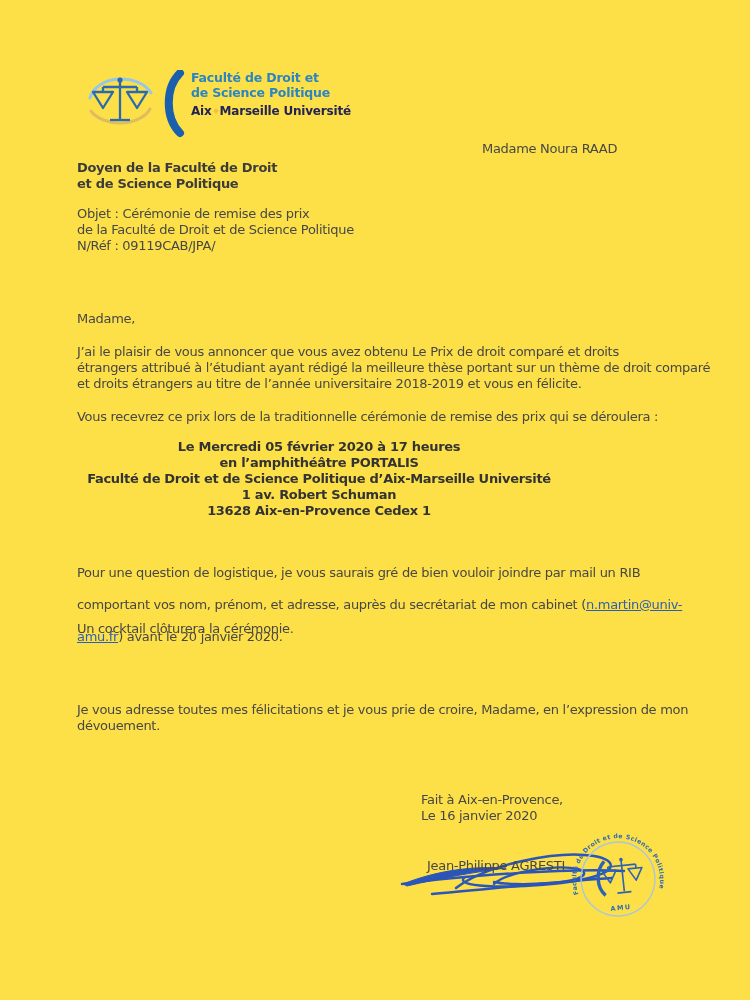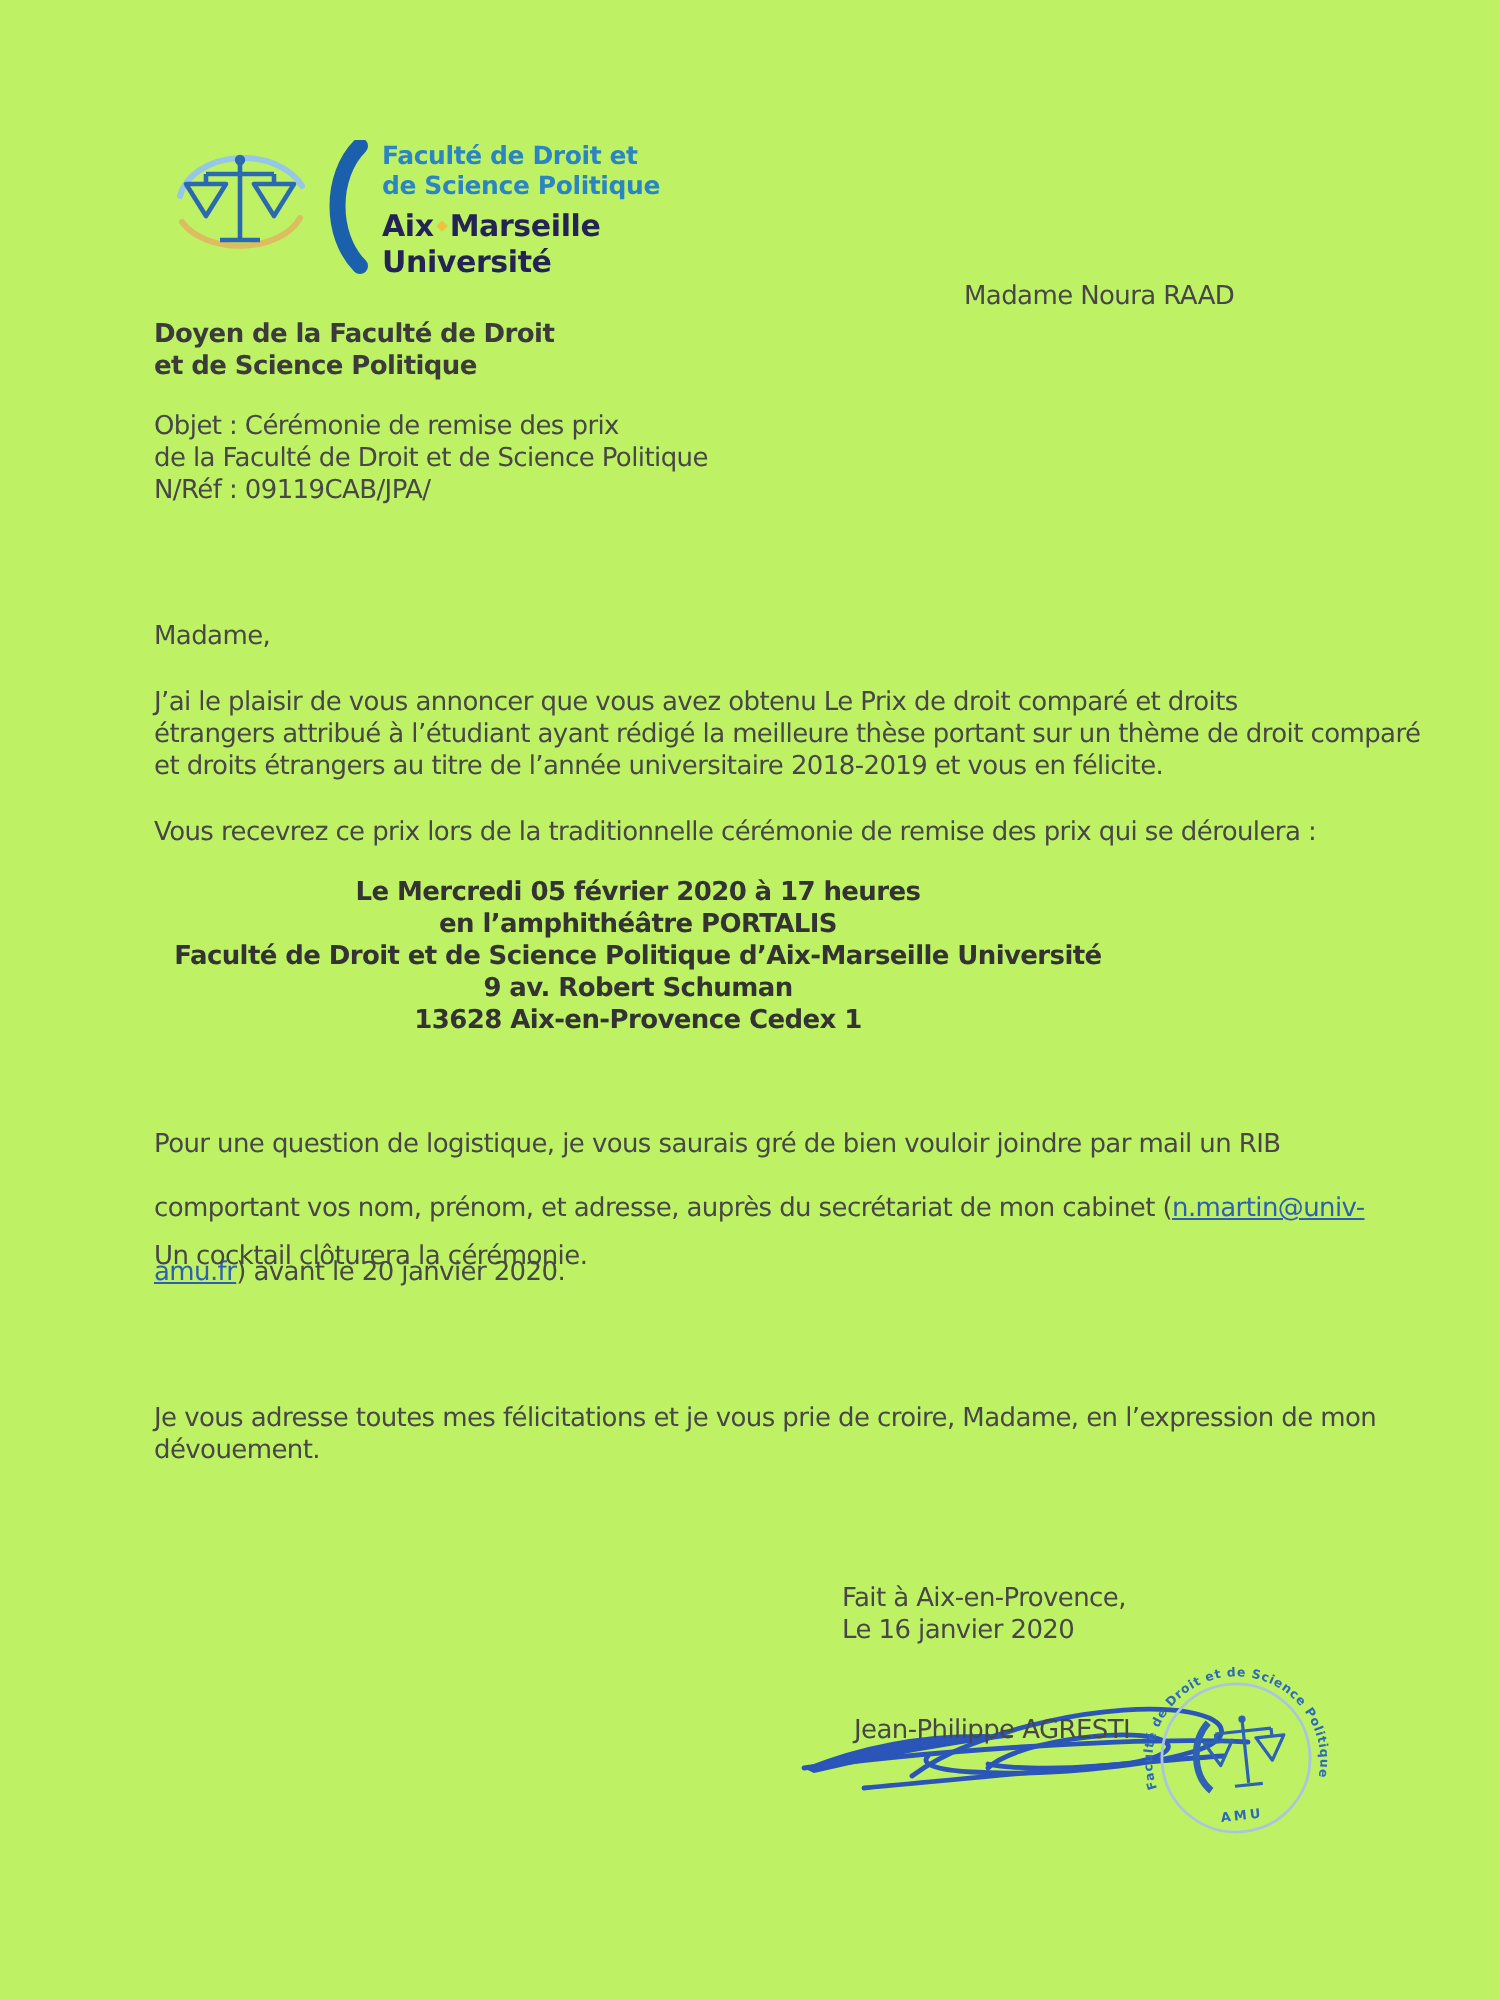--- a/index.html
+++ b/index.html
@@ -4,39 +4,39 @@
 <style>
   html,body{margin:0;padding:0;}
   body{
     background:#e9e9e7;
     font-family:"DejaVu Sans","Liberation Sans",sans-serif;
     color:#474747;
   }
   #page{
     position:relative;
     width:750px;height:1000px;
-    background:#bef264;
+    background:#fde047;
     overflow:hidden;
   }
   .abs{position:absolute;}
   .txt{
     font-size:13px;line-height:16px;letter-spacing:-0.3px;color:#474747;
     white-space:pre-line;
   }
   .bold{font-weight:bold;color:#3b3b3b;}
   .center{text-align:center;}
   .link{color:#2f5fb3;text-decoration:underline;cursor:pointer;}
 
   
   #logo{left:85px;top:66px;width:280px;height:72px;}
   #emblem{left:0;top:2px;}
   #paren{left:76px;top:4px;}
   #logo-text{left:106px;top:4px;width:175px;}
   .logo-line{font-size:12.5px;font-weight:bold;color:#2b85c2;line-height:15px;letter-spacing:-0.2px;}
-  #logo-sub{margin-top:4px;font-size:15px;font-weight:bold;color:#232355;letter-spacing:-0.2px;}
+  #logo-sub{margin-top:4px;font-size:12px;font-weight:bold;color:#232355;letter-spacing:-0.2px;}
   .diamond{display:inline-block;width:4px;height:4px;background:#eec23e;transform:rotate(45deg);margin:0 2px 1px 2px;vertical-align:middle;}
 
   
   #recipient{left:482px;top:141px;}
   #sender{left:77px;top:160px;}
   #refblock{left:77px;top:206px;}
   #salutation{left:77px;top:311px;text-align:right;}
   #para-prize{left:77px;top:344px;width:660px;}
   #para-intro{left:77px;top:409px;width:660px;}
   #event{left:0;top:439px;width:638px;}
@@ -90,21 +90,21 @@
   <div id="para-prize" class="abs txt">J’ai le plaisir de vous annoncer que vous avez obtenu Le Prix de droit comparé et droits
 étrangers attribué à l’étudiant ayant rédigé la meilleure thèse portant sur un thème de droit comparé
 et droits étrangers au titre de l’année universitaire 2018-2019 et vous en félicite.</div>
 
   <div id="para-intro" class="abs txt">Vous recevrez ce prix lors de la traditionnelle cérémonie de remise des prix qui se déroulera :</div>
 
   <div id="event" class="abs center">
     <div class="event-line">Le Mercredi 05 février 2020 à 17 heures</div>
     <div class="event-line">en l’amphithéâtre PORTALIS</div>
     <div class="event-line">Faculté de Droit et de Science Politique d’Aix-Marseille Université</div>
-    <div class="event-line">9 av. Robert Schuman</div>
+    <div class="event-line">1 av. Robert Schuman</div>
     <div class="event-line">13628 Aix-en-Provence Cedex 1</div>
   </div>
 
   <div id="para-rib" class="abs txt">
     <div>Pour une question de logistique, je vous saurais gré de bien vouloir joindre par mail un RIB</div>
     <div><span>comportant vos nom, prénom, et adresse, auprès du secrétariat de mon cabinet (</span><span class="link">n.martin@univ-</span></div>
     <div><span class="link">amu.fr</span><span>) avant le 20 janvier 2020.</span></div>
   </div>
 
   <div id="para-cocktail" class="abs txt">Un cocktail clôturera la cérémonie.</div>

